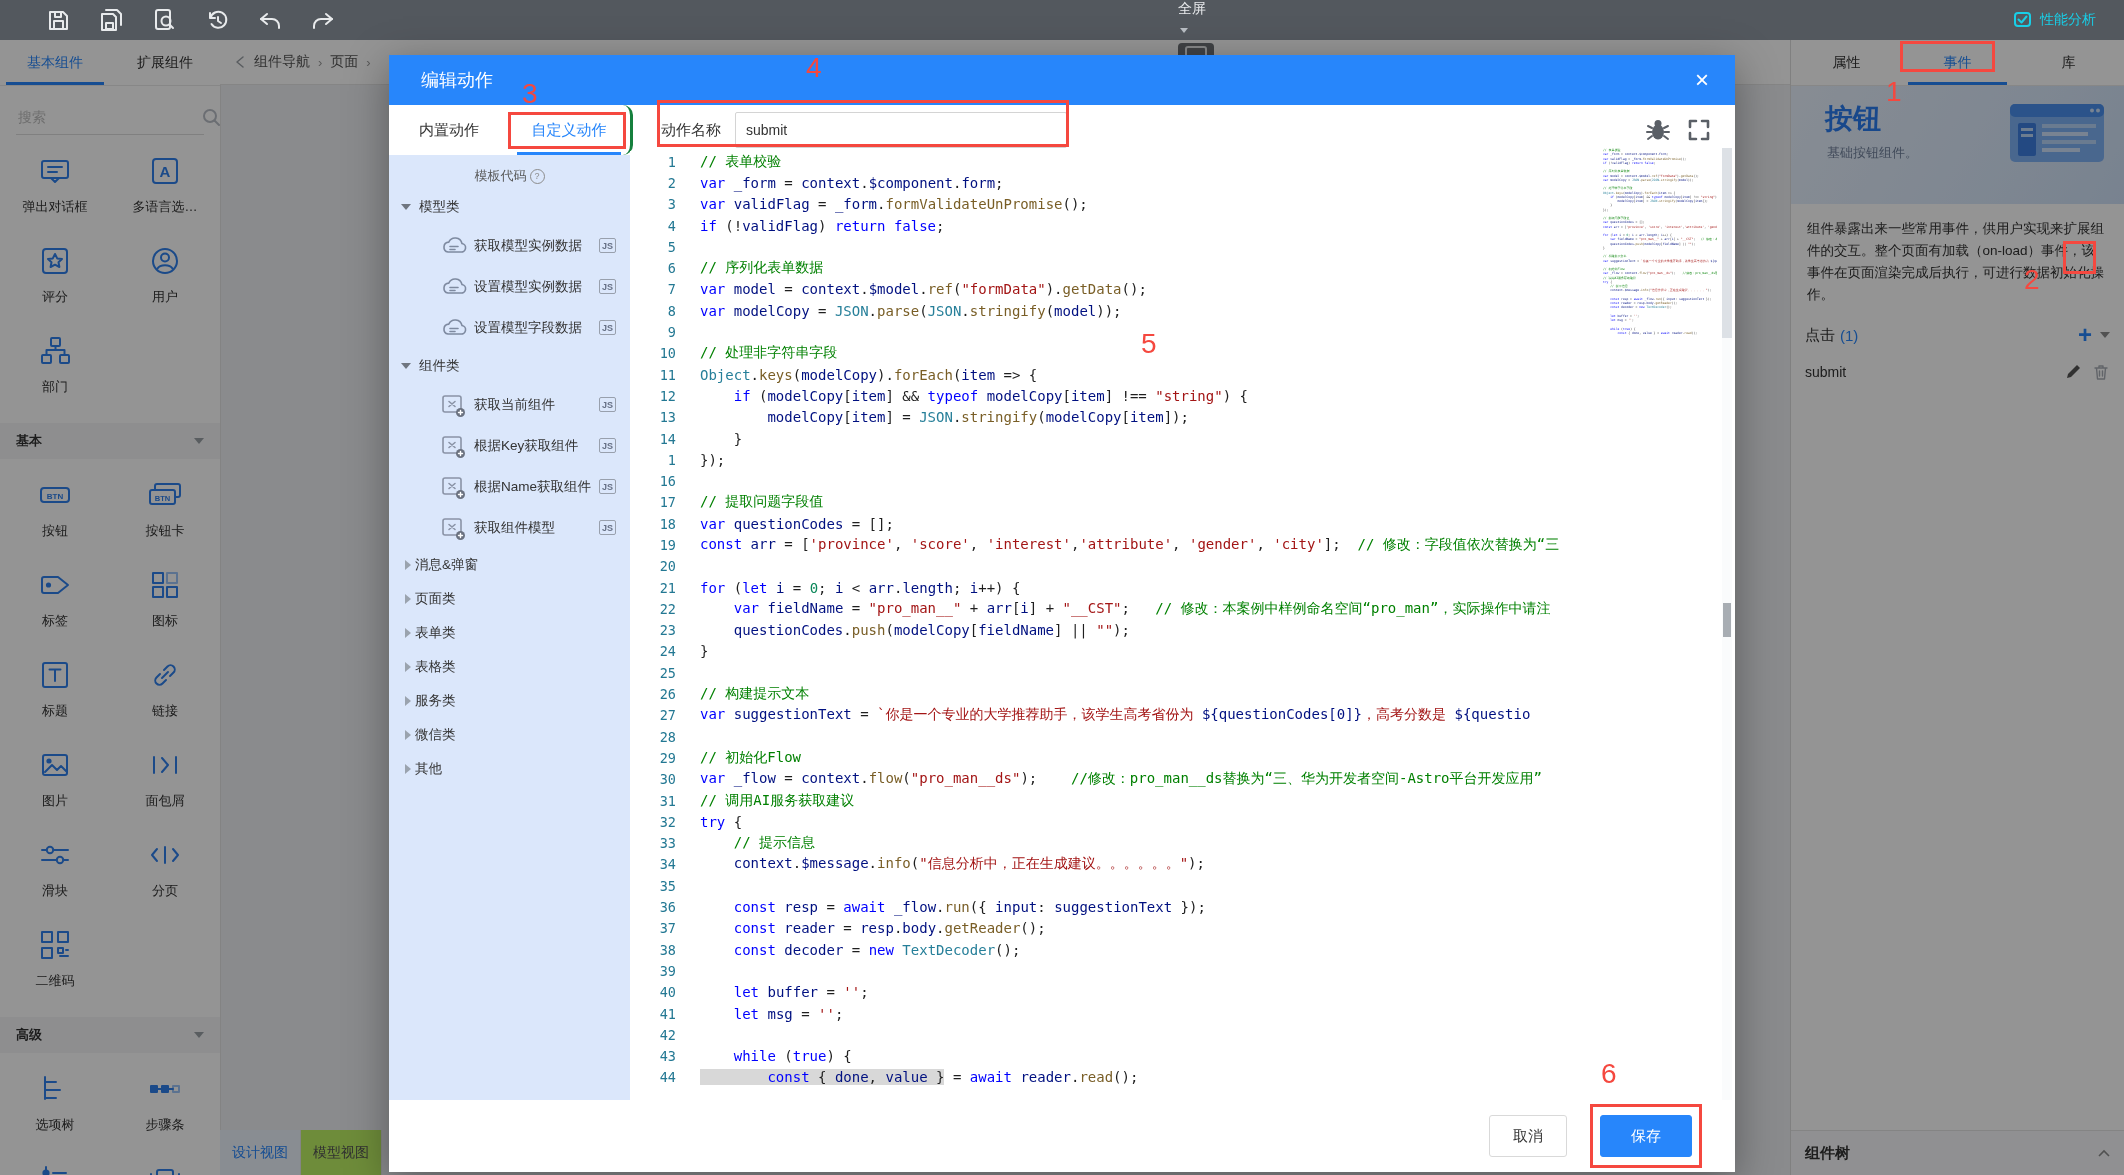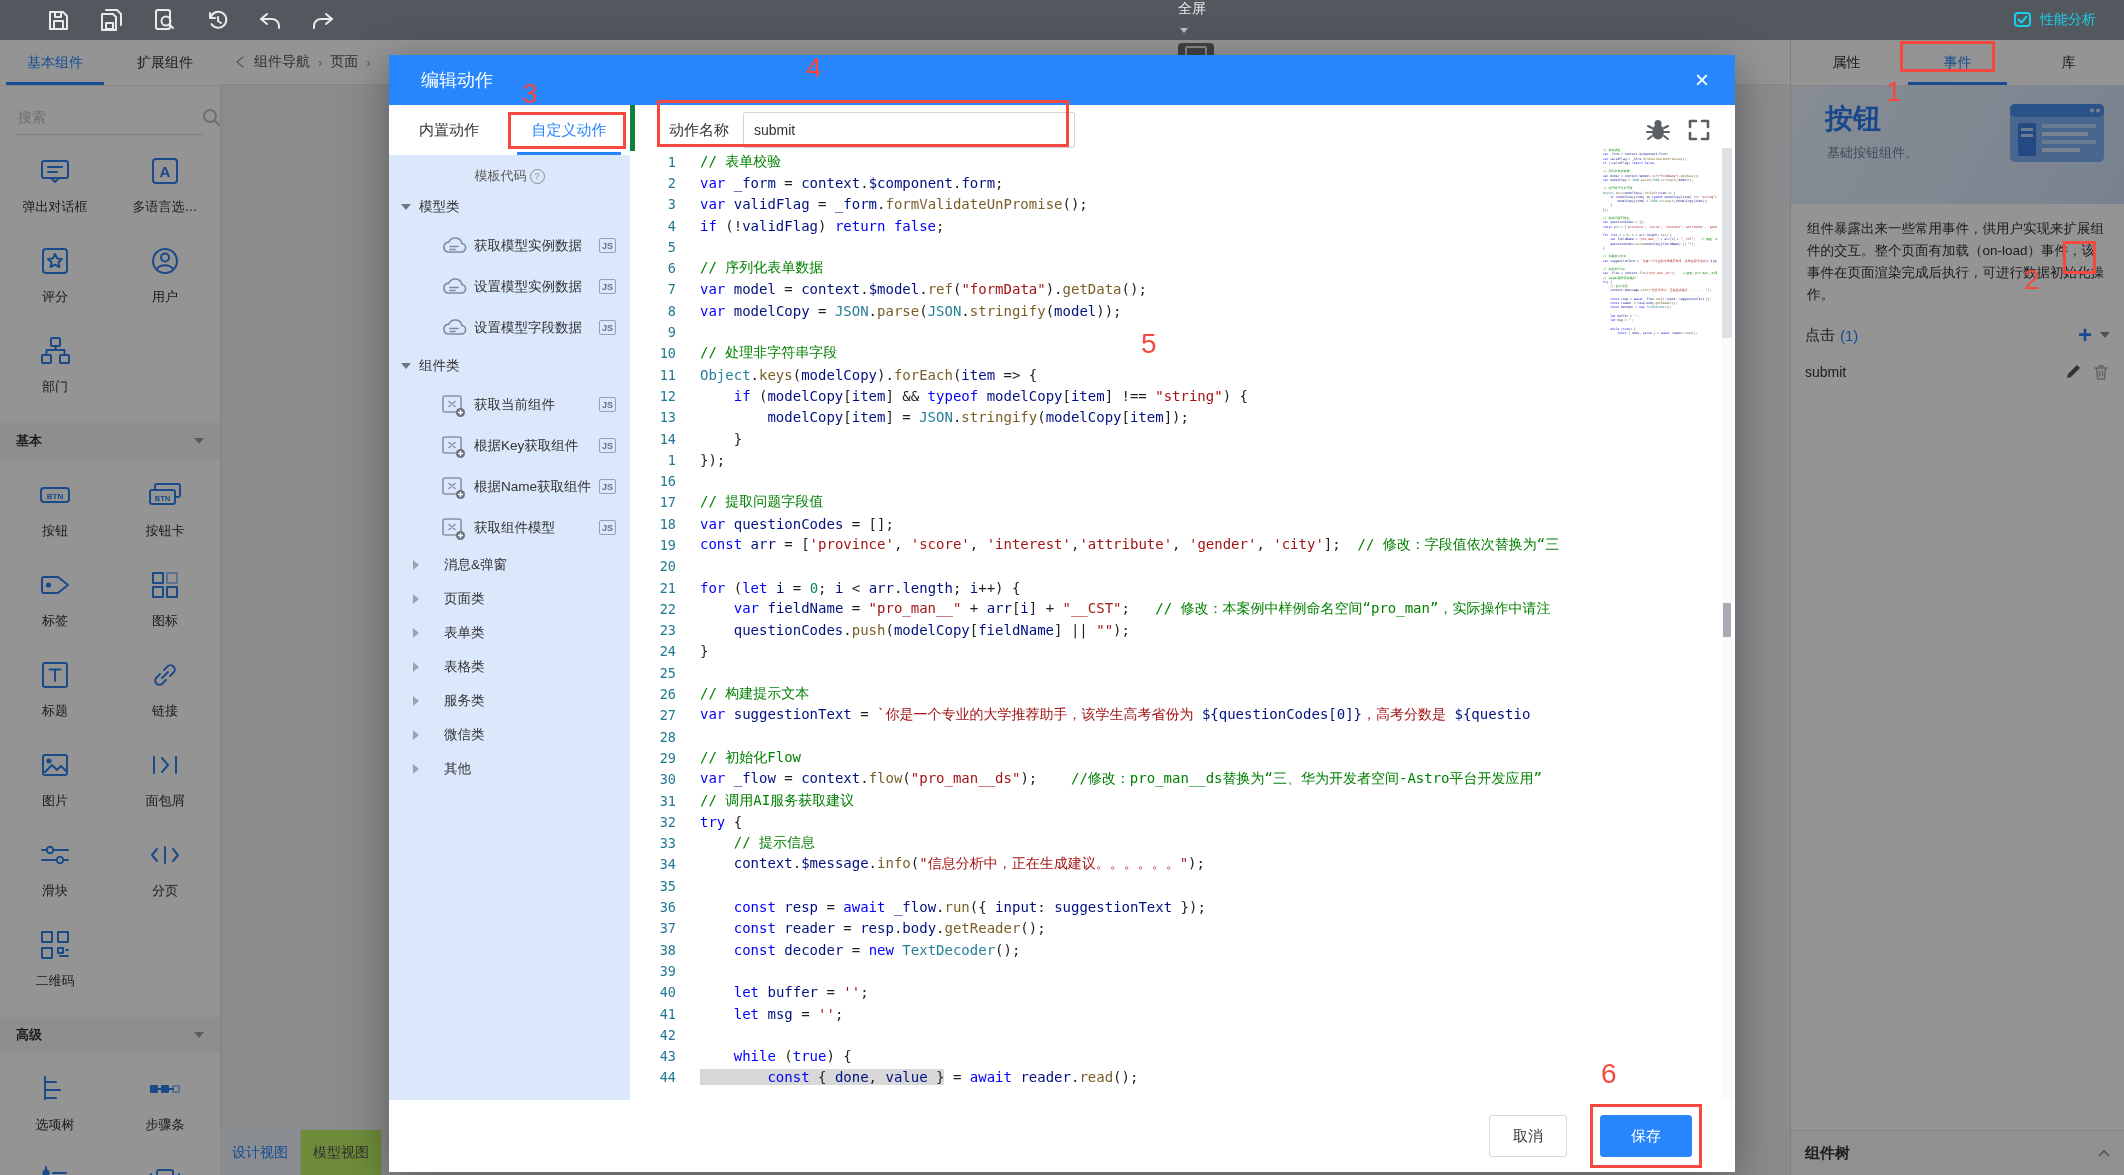--- a/index.html
+++ b/index.html
@@ -53,34 +53,34 @@
   .ritem .acts{margin-left:auto;display:flex;gap:10px;align-items:center;}
   .rtree{position:absolute;left:0;bottom:0;width:100%;height:45px;background:#f8f9fb;border-top:1px solid #e3e3e3;display:flex;align-items:center;padding:16px 14px;box-sizing:border-box;font-size:15px;font-weight:bold;color:#333;}
   .rtree svg{margin-left:auto;}
   
   .overlay{position:absolute;left:0;top:40px;width:2124px;height:1135px;background:rgba(0,0,0,.42);z-index:50;}
   
   .modal{position:absolute;left:389px;top:55px;width:1346px;height:1117px;background:#fff;z-index:60;box-shadow:0 10px 40px rgba(0,0,0,.35);}
   .m-head{height:50px;background:#2786fb;display:flex;align-items:center;color:#fff;}
   .m-title{margin-left:32px;font-size:18px;font-weight:500;}
   .m-close{margin-left:auto;margin-right:26px;font-size:24px;cursor:pointer;line-height:1;}
-  .m-tabs{position:absolute;left:0;top:50px;width:241px;height:50px;background:#fff;border-right:5px solid #15803d;display:flex;}
+  .m-tabs{position:absolute;left:0;top:50px;width:241px;height:50px;background:#fff;border-right:3px solid #15803d;display:flex;border-radius:10px;}
   .m-tab{width:120px;display:flex;align-items:center;justify-content:center;font-size:15px;color:#333;position:relative;cursor:pointer;}
   .m-tab.act{color:#2786fb;}
   .m-tab.act::after{content:"";position:absolute;left:8px;right:8px;bottom:0;height:3px;background:#2786fb;}
   .m-tree{position:absolute;left:0;top:100px;width:241px;height:960px;background:#dbe7fb;overflow:hidden;}
   .t-hdr{height:26px;display:flex;align-items:center;justify-content:center;font-size:13px;color:#595959;padding-top:8px;gap:3px;}
   .qmark{width:13px;height:13px;border:1px solid #8c8c8c;border-radius:50%;font-size:9px;color:#8c8c8c;display:flex;align-items:center;justify-content:center;}
   .t-grp{height:36px;display:flex;align-items:center;padding-left:12px;font-size:13.5px;color:#333;gap:8px;cursor:pointer;}
   .t-leaf{height:41px;display:flex;align-items:center;padding-left:50px;padding-right:14px;font-size:13.5px;color:#333;gap:7px;cursor:pointer;}
-  .t-closed{height:34px;display:flex;align-items:center;padding-left:24px;font-size:13.5px;color:#333;gap:25px;cursor:pointer;}
+  .t-closed{height:34px;display:flex;align-items:center;padding-left:16px;font-size:13.5px;color:#333;gap:4px;cursor:pointer;}
   .tri-dn{width:0;height:0;border-left:5px solid transparent;border-right:5px solid transparent;border-top:6px solid #6f7680;}
   .tri-rt{width:0;height:0;border-top:5px solid transparent;border-bottom:5px solid transparent;border-left:6px solid #9aa3ae;}
   .js-badge{margin-left:auto;border:1px solid #98a0ad;color:#667085;font-size:9px;padding:0 2px;border-radius:2px;height:13px;display:inline-flex;align-items:center;font-weight:bold;}
-  .nm-row{position:absolute;left:241px;top:50px;right:0;height:50px;display:flex;align-items:center;margin-left:8px;}
+  .nm-row{position:absolute;left:241px;top:50px;right:0;height:50px;display:flex;align-items:center;}
   .nm-lbl{margin-left:31px;font-size:15px;color:#333;}
   .nm-inp{margin-left:14px;width:310px;height:34px;border:1px solid #d4d4d4;border-radius:2px;font-size:14px;color:#333;padding:0 10px;outline:none;font-family:"Liberation Sans",sans-serif;}
   .nm-icons{position:absolute;right:24px;top:12px;display:flex;gap:16px;align-items:center;}
   
   .code{position:absolute;left:241px;top:96px;width:1093px;height:949px;overflow:hidden;font-family:"DejaVu Sans Mono",monospace;font-size:14px;background:#fff;}
   .cl{height:21.3px;display:flex;white-space:pre;align-items:center;}
   .ln{width:46px;text-align:right;color:#237893;flex:none;font-size:13.5px;}
   .ct{margin-left:24px;}
   .tk-k{color:#0000ff}.tk-v{color:#001080}.tk-f{color:#795e26}.tk-s{color:#a31515}
   .tk-c{color:#008000}.tk-t{color:#267f99}.tk-n{color:#098658}.tk-p{color:#1f1f1f}

